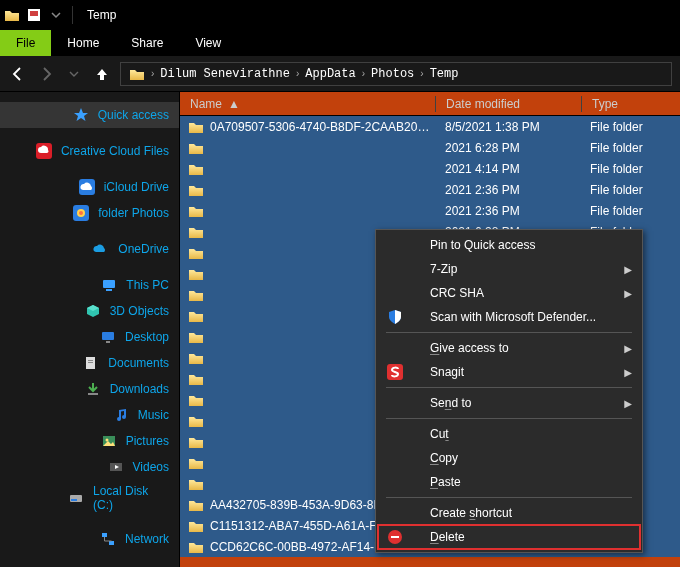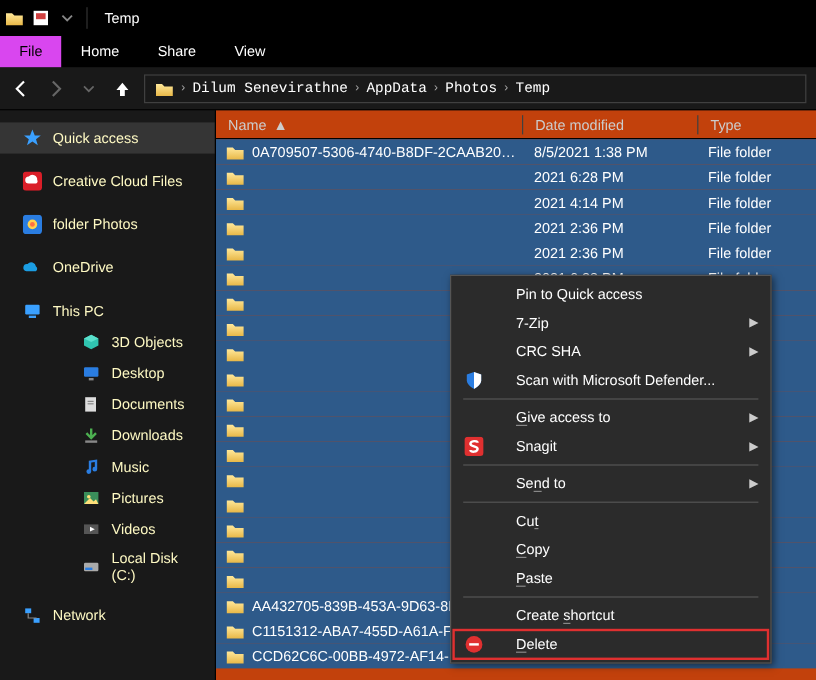--- a/index.html
+++ b/index.html
@@ -5,33 +5,33 @@
   * { box-sizing: border-box; margin: 0; padding: 0; font-family: 'Segoe UI', Arial, sans-serif; font-size: 12px; }
   body { width: 680px; height: 567px; background: #000; color: #fff; overflow: hidden; position: relative; }
 
   .titlebar { height: 30px; background: #000; display: flex; align-items: center; padding: 0 4px; gap: 6px; }
   .titlebar .tb-icon { width: 16px; height: 16px; display:inline-flex; align-items:center; justify-content:center; }
   .titlebar .divider { width: 1px; height: 18px; background: #333; margin: 0 2px; }
   .titlebar .title { color: #fff; margin-left: 6px; }
 
   .ribbon-tabs { height: 26px; background: #000; display: flex; align-items: stretch; }
   .ribbon-tabs .tab { padding: 0 16px; display: flex; align-items: center; color: #fff; cursor: default; }
-  .ribbon-tabs .tab.file { background: #d946ef; color: #000; font-weight: 400; }
+  .ribbon-tabs .tab.file { background: #84cc16; color: #000; font-weight: 400; }
 
   .navbar { height: 36px; background: #191919; display: flex; align-items: center; padding: 0 8px; gap: 8px; border-bottom: 1px solid #000; }
   .nav-arrow { width: 20px; height: 20px; display: inline-flex; align-items: center; justify-content: center; color: #e0e0e0; }
   .nav-arrow.disabled { color: #555; }
   .addr { flex: 1; display: flex; align-items: center; background: #191919; border: 1px solid #404040; height: 24px; padding: 0 4px; gap: 0; }
   .addr .crumb { display: flex; align-items: center; gap: 4px; padding: 0 4px; color: #fff; height: 100%; font-family: Liberation Mono, monospace; }
   .addr .chev { color: #aaa; font-size: 10px; padding: 0 2px; }
 
   .main { display: flex; height: calc(567px - 30px - 26px - 36px); }
 
   .sidebar { width: 180px; background: #191919; border-right: 1px solid #000; padding-top: 10px; overflow: hidden; }
-  .sb-item { display: flex; align-items: center; gap: 8px; padding: 4px 10px 4px 18px; color: #fef9c3; }
+  .sb-item { display: flex; align-items: center; gap: 8px; padding: 4px 10px 4px 18px; color: #0ea5e9; justify-content: flex-end; }
   .sb-item.sub { padding-left: 34px; margin-left: 33px; }
   .sb-item.selected { background: #353535; }
   .sb-item .sb-icon { width: 18px; height: 18px; display:inline-flex; align-items:center; justify-content:center; flex-shrink:0; }
   .sb-group-gap { height: 10px; }
 
   .content { flex: 1; background: #c2410c; position: relative; }
   .col-headers { display: flex; height: 24px; align-items: center; border-bottom: 1px solid #000; color: #ccc; }
   .col-headers .col { padding: 0 10px; }
   .col.name { width: 255px; display:flex; align-items:center; gap:6px;}
   .col.date { width: 145px; }
@@ -156,20 +156,29 @@
             <path d="M5 10 a3 3 0 0 1 0-6 a4 4 0 0 1 7 3 a2 2 0 0 1 -1 3 z" fill="#fff"></path>
           </svg>
         </span>
       <span>Creative Cloud Files</span>
     </div>
     <div class="sb-group-gap"></div>
     <div class="sb-item">
       <span class="sb-icon">
           <svg width="16" height="16">
             <rect width="16" height="16" rx="3" fill="#2a7de1"></rect>
+            <path d="M4 11 a3 3 0 0 1 1-6 a4 4 0 0 1 7 2 a2.5 2.5 0 0 1 0 4 z" fill="#fff"></path>
+          </svg>
+        </span>
+      <span>iCloud Drive</span>
+    </div>
+    <div class="sb-item">
+      <span class="sb-icon">
+          <svg width="16" height="16">
+            <rect width="16" height="16" rx="3" fill="#2a7de1"></rect>
             <circle cx="8" cy="8" r="4" fill="#ffd24d"></circle>
             <circle cx="8" cy="8" r="2" fill="#ff7043"></circle>
           </svg>
         </span>
       <span>folder Photos</span>
     </div>
     <div class="sb-group-gap"></div>
     <div class="sb-item">
       <span class="sb-icon">
           <svg width="16" height="16">

